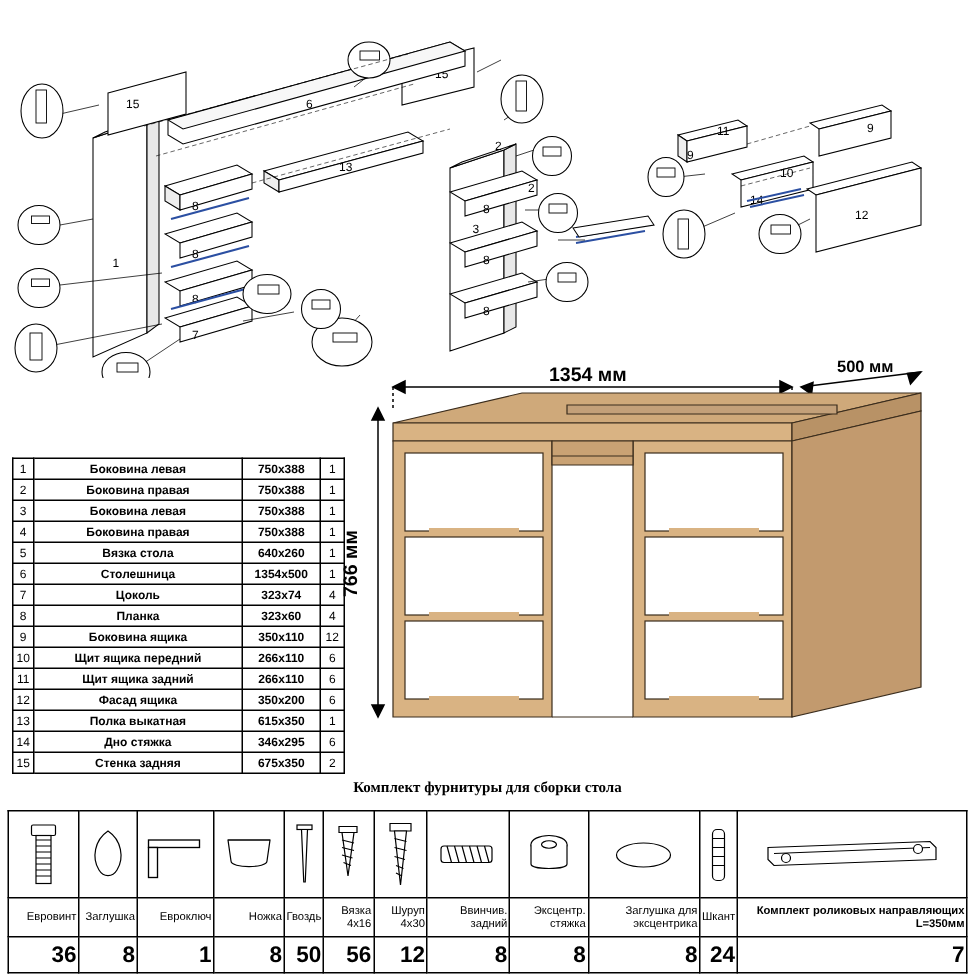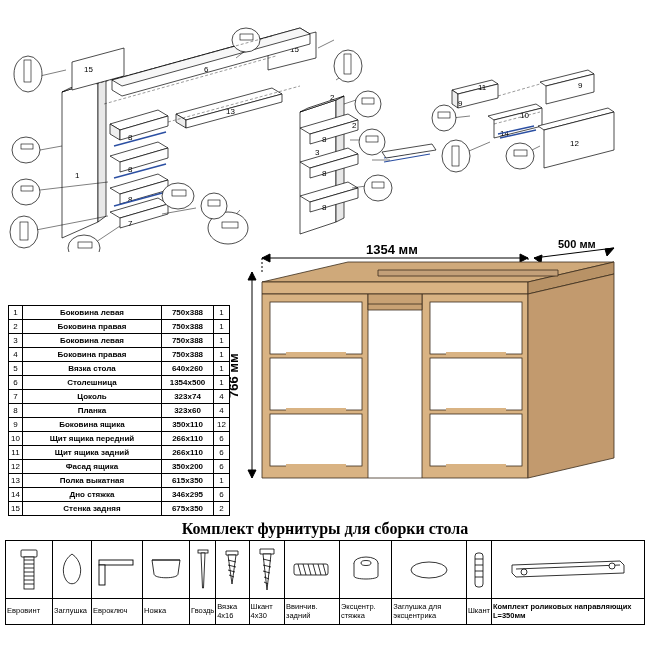--- a/index.html
+++ b/index.html
@@ -39,29 +39,29 @@
   .parts-table td.qty { width: 16px; text-align: center; }
 
   
   .product { position:absolute; left:228px; top:240px; width:422px; height:270px; }
 
   
   .hw-title {
     position:absolute; left:0; top:520px; width:650px;
     text-align:center;
     font-family: "Liberation Serif", serif;
-    font-size: 16px;
+    font-size: 10px;
     font-weight: bold;
   }
   .hw-table {
     position:absolute; left:5px; top:540px; width:640px;
     border-collapse: collapse;
     font-size: 8px;
   }
-  .hw-table td { border: 1px solid #000; text-align:left; vertical-align: middle; }
+  .hw-table td { border: 1px solid #000; text-align:right; vertical-align: middle; }
   .hw-table tr.icons td { height: 58px; }
   .hw-table tr.labels td { height: 26px; padding: 1px; font-size:7.5px; line-height:8.5px; }
   .hw-table tr.counts td { height: 24px; font-size: 15px; font-weight: bold; }
   .hw-table td.wide-label { font-size:7px; line-height:8px;font-weight:bold; }
 
   .ic { display:block; margin:0 auto; }
 </style>
 </head>
 <body>
 
@@ -498,23 +498,37 @@
           </svg>
         </td>
       </tr>
       <tr class="labels">
         <td>Евровинт</td>
         <td>Заглушка</td>
         <td>Евроключ</td>
         <td>Ножка</td>
         <td>Гвоздь</td>
         <td>Вязка 4х16</td>
-        <td>Шкант 4х30</td>
+        <td>Шуруп 4х30</td>
         <td>Ввинчив. задний</td>
         <td>Эксцентр. стяжка</td>
         <td>Заглушка для эксцентрика</td>
         <td>Шкант</td>
         <td class="wide-label">Комплект роликовых направляющих L=350мм</td>
       </tr>
+      <tr class="counts">
+        <td>36</td>
+        <td>8</td>
+        <td>1</td>
+        <td>8</td>
+        <td>50</td>
+        <td>56</td>
+        <td>12</td>
+        <td>8</td>
+        <td>8</td>
+        <td>8</td>
+        <td>24</td>
+        <td>7</td>
+      </tr>
     </tbody>
   </table>
 
 </div>
 
 </body></html>

